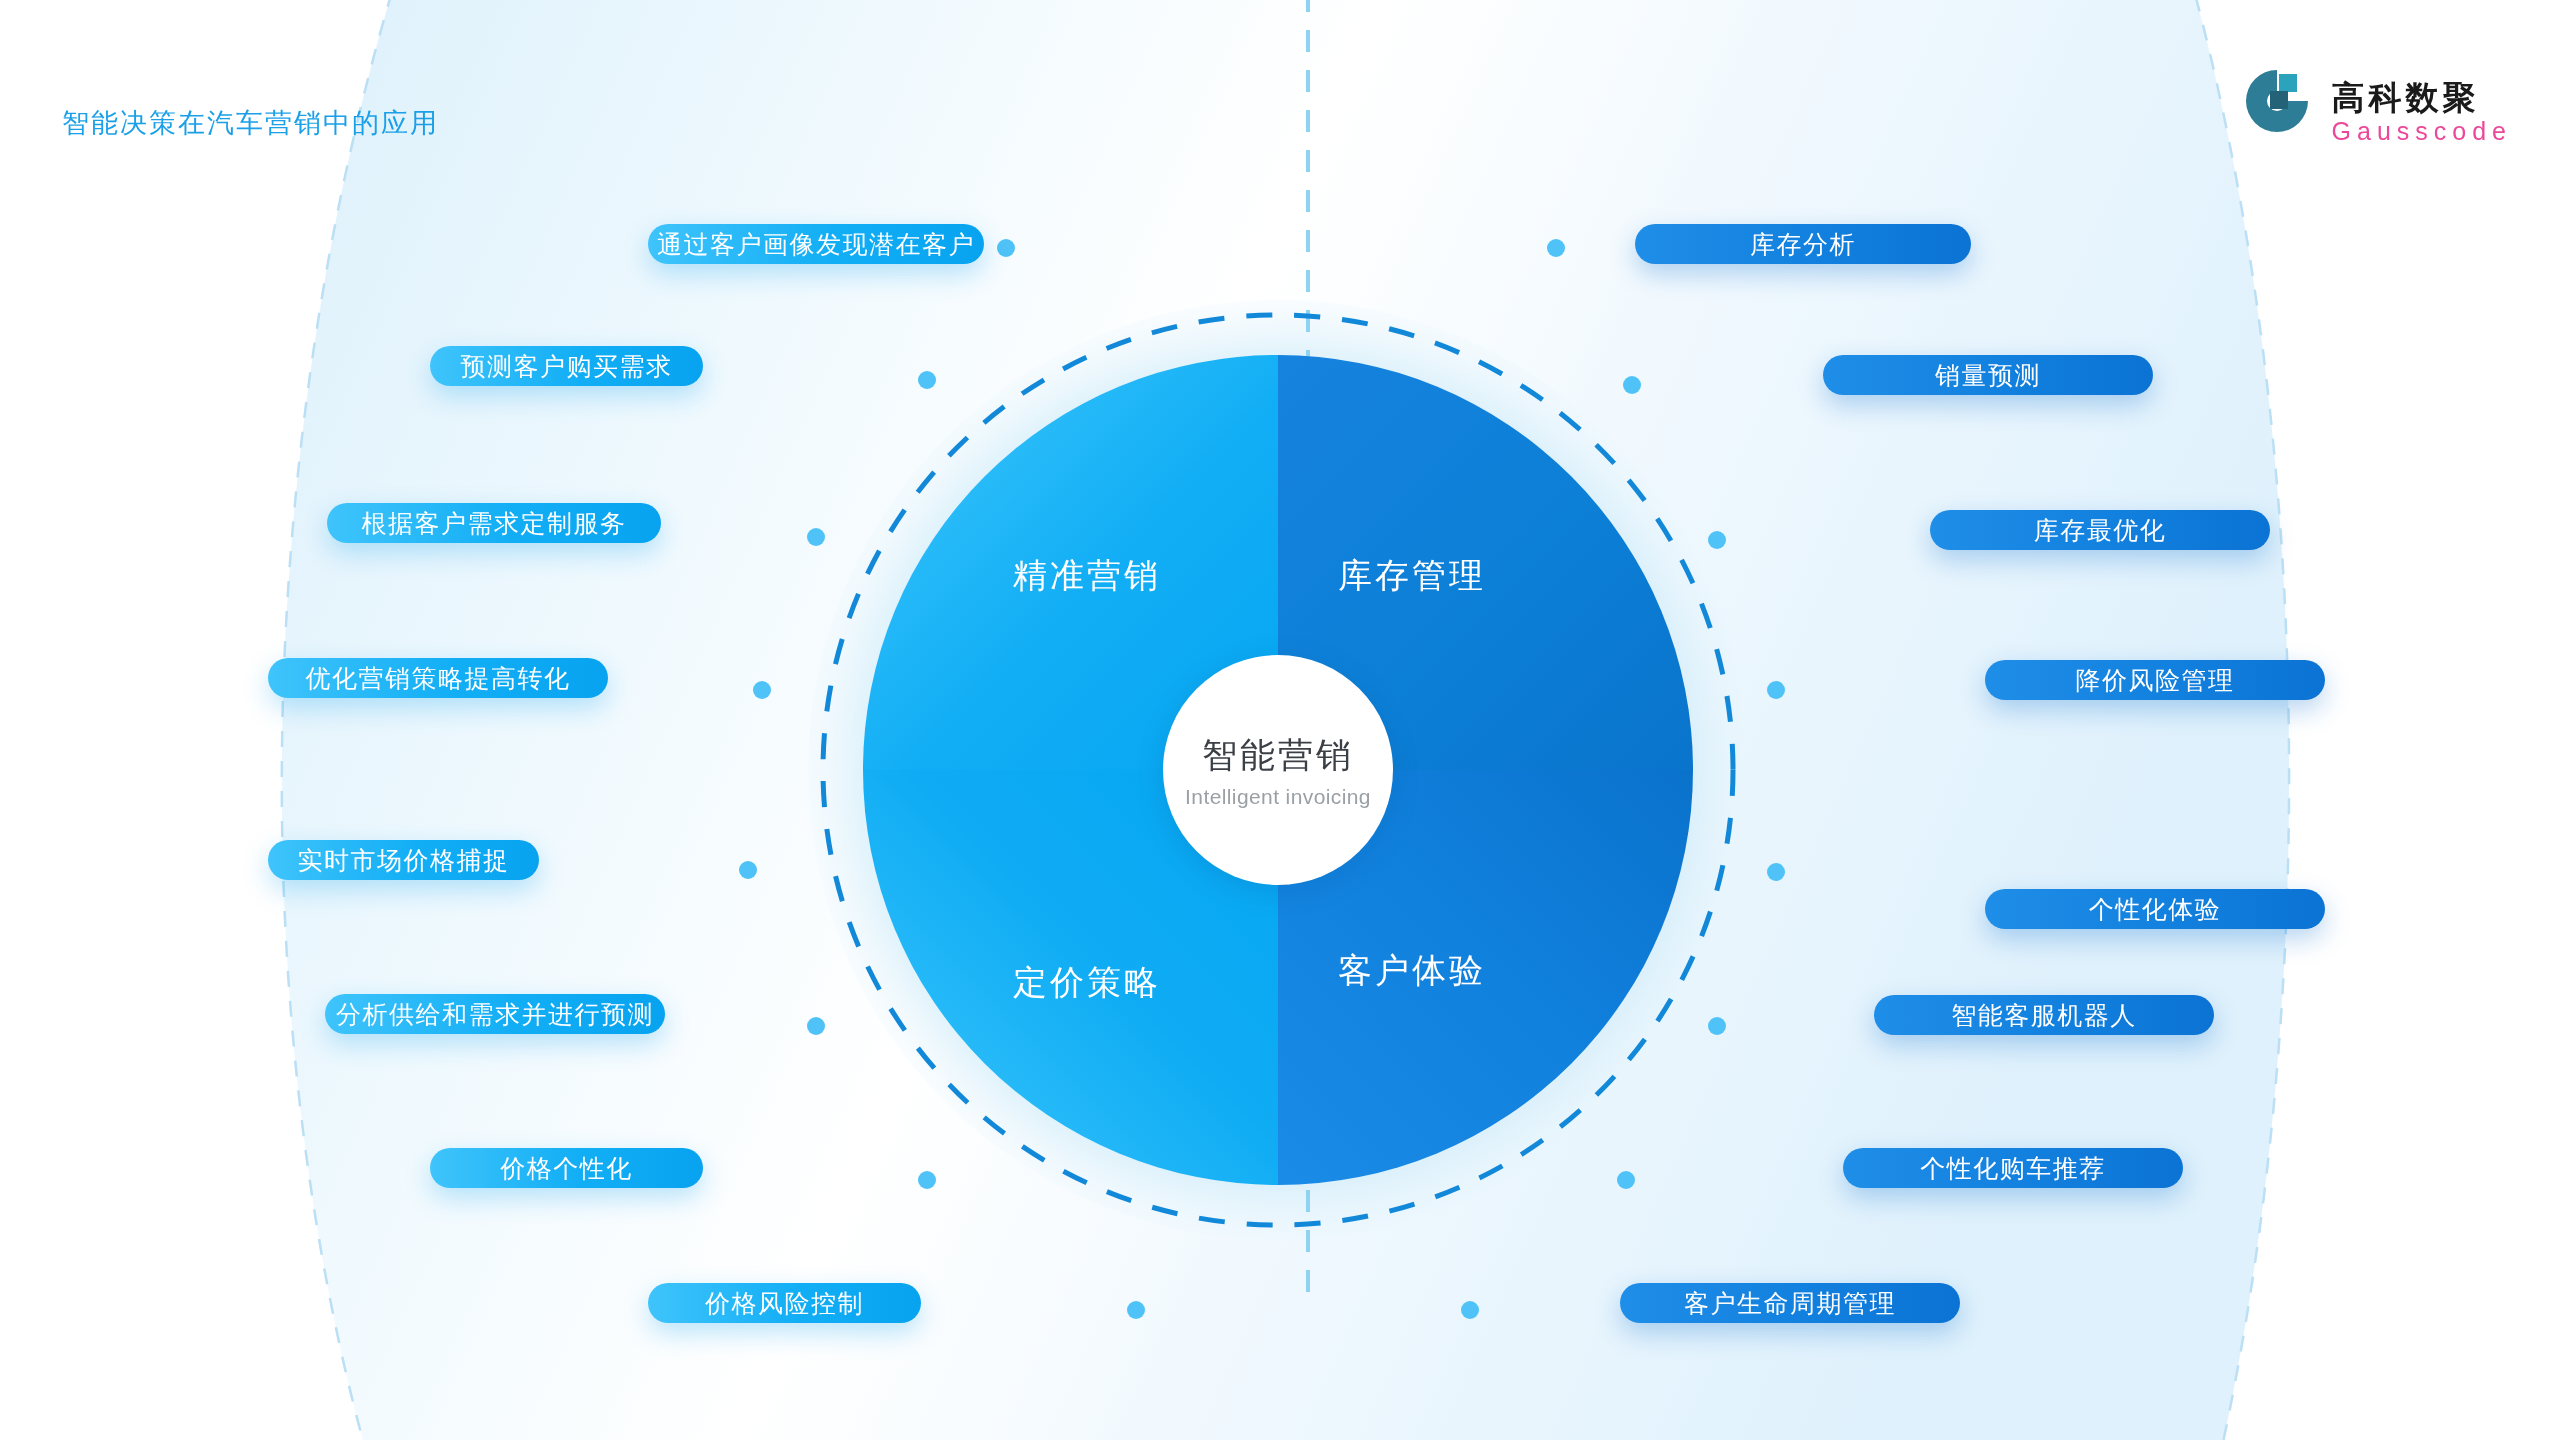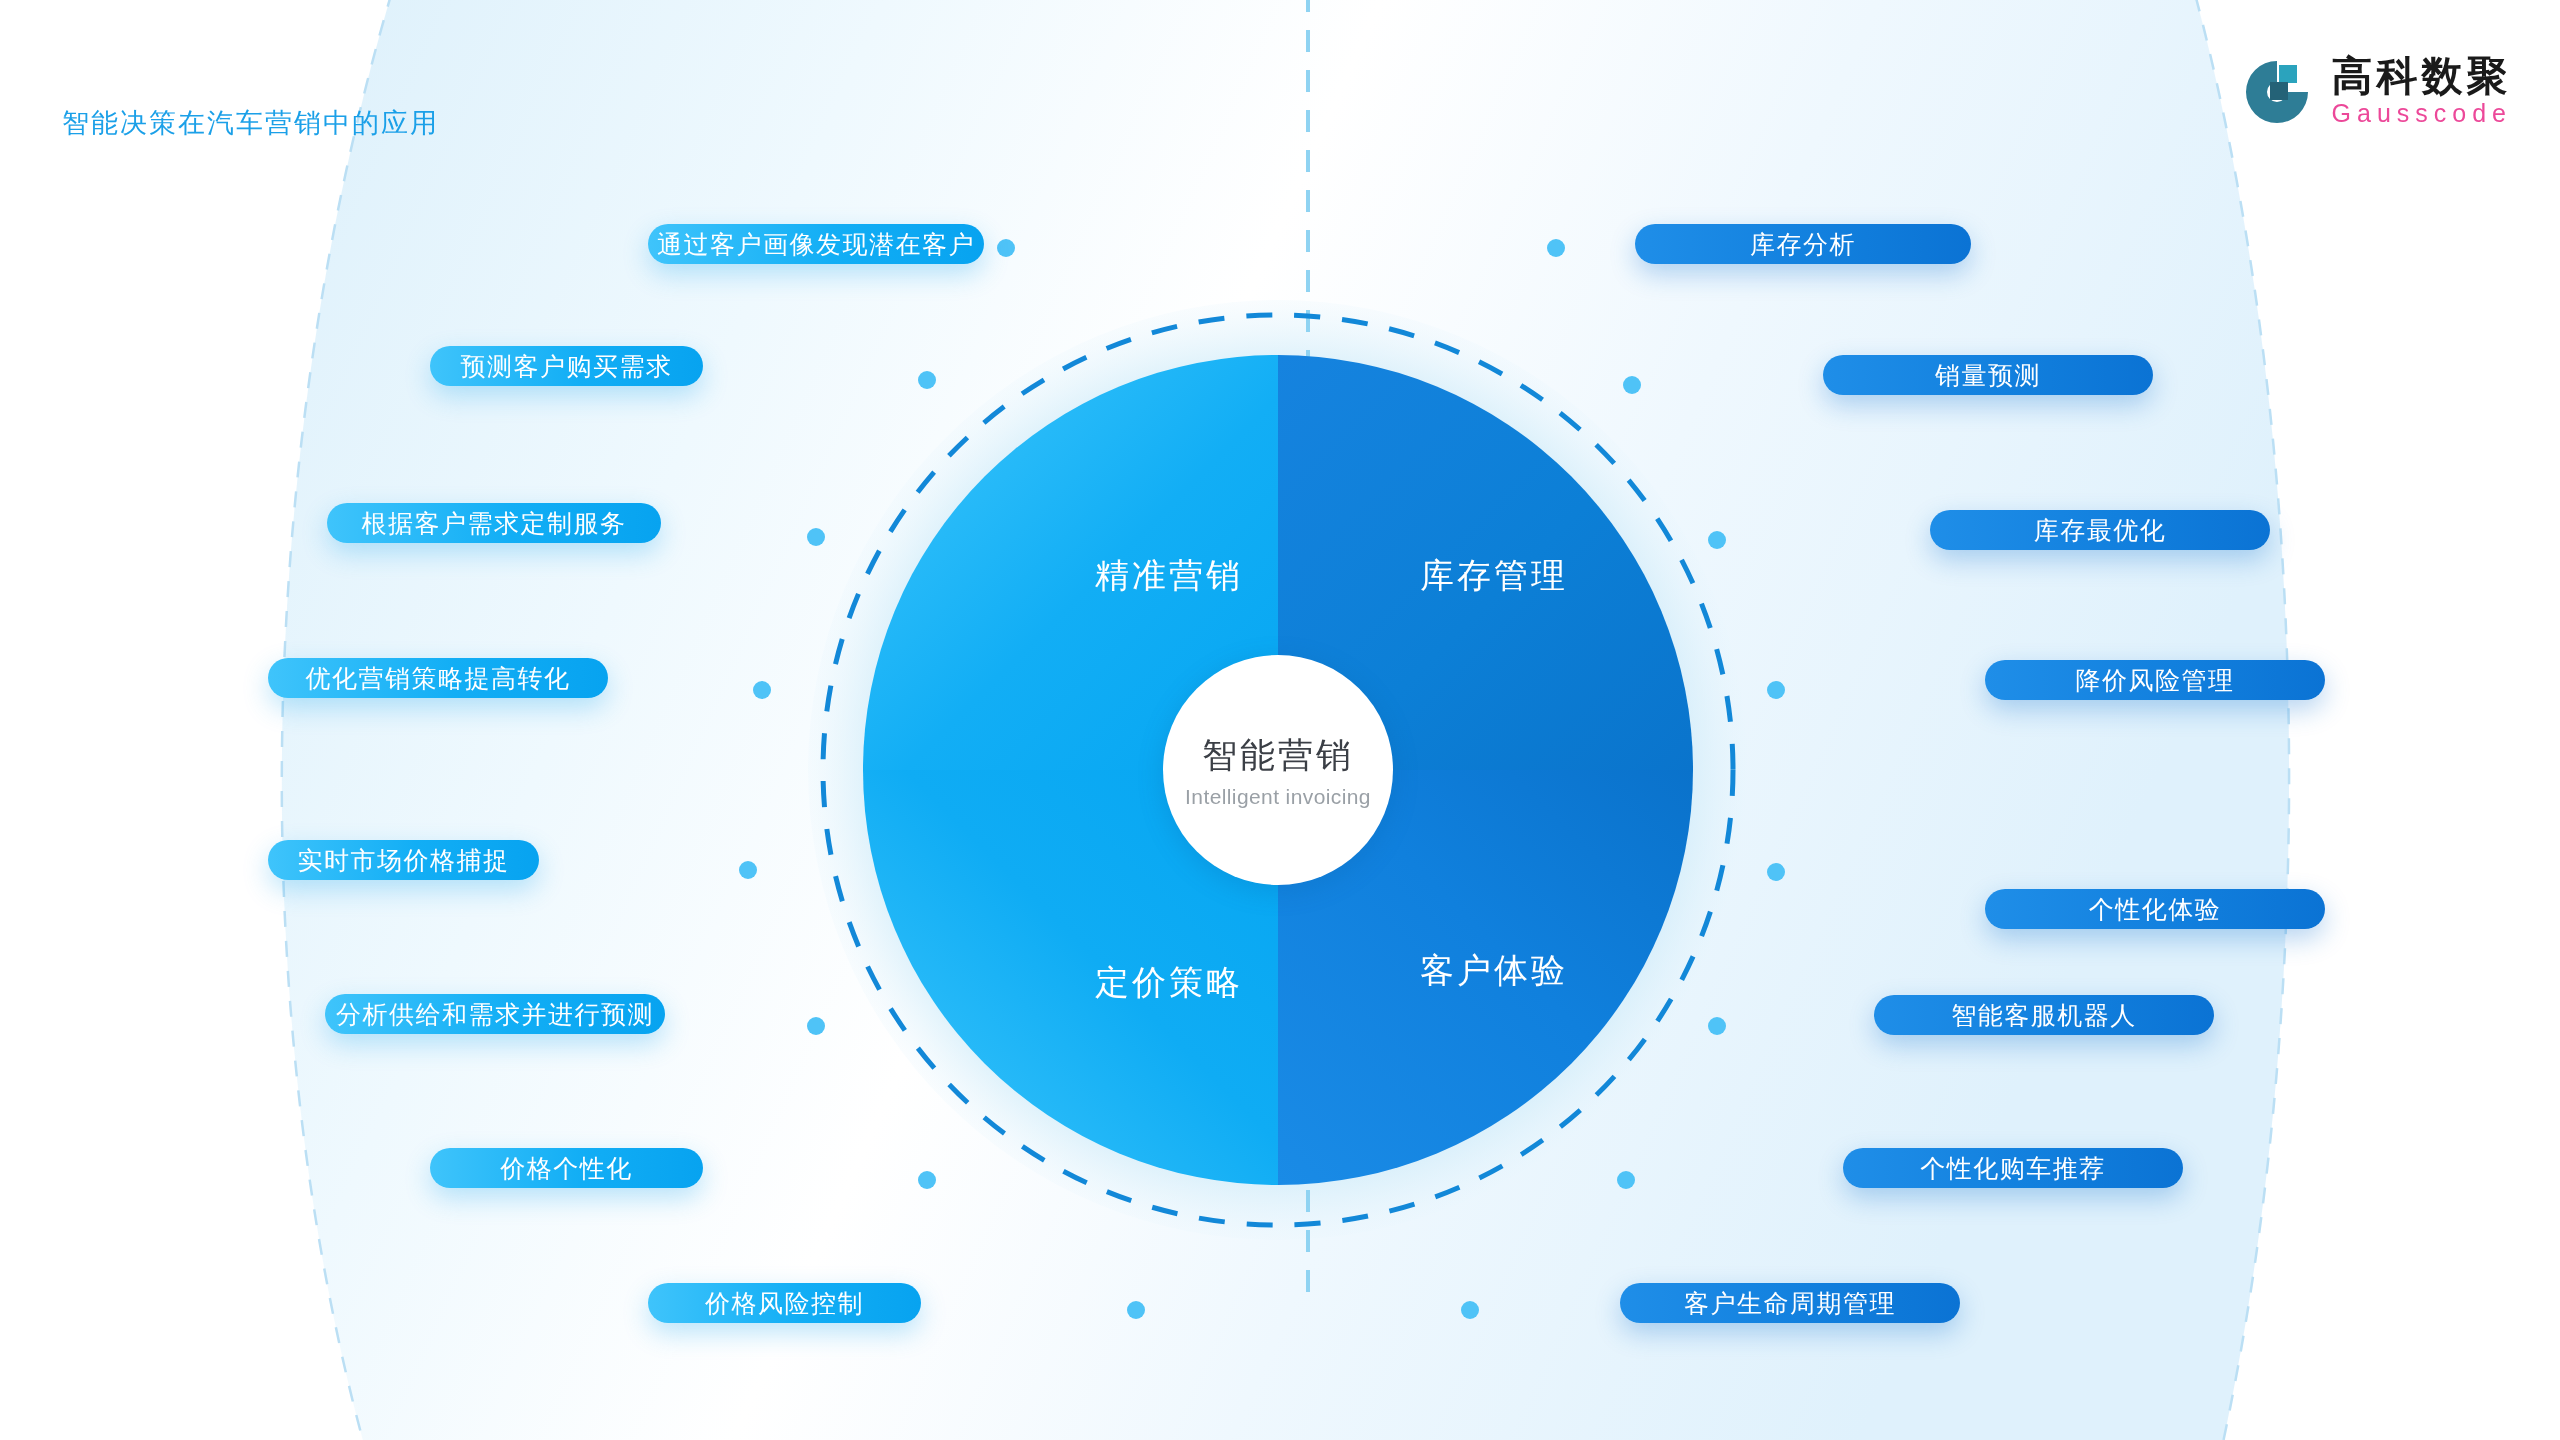--- a/index.html
+++ b/index.html
@@ -11,28 +11,28 @@
   
   .bg-lens { position:absolute; left:0; top:0; width:2560px; height:1440px; }
 
   
   .title { position:absolute; left:62px; top:105px; font-size:27px; letter-spacing:2px;
     color:#1BA0E8; font-weight:400; white-space:nowrap; }
 
   .logo { position:absolute; right:48px; top:55px; display:flex; align-items:center; gap:18px; }
   .logo-mark { width:74px; height:74px; position:relative; flex:none; }
   .logo-text { display:flex; flex-direction:column; justify-content:center; }
-  .logo-cn { font-size:41px; font-weight:700; color:#1a1a1a; letter-spacing:4px; line-height:1.05; white-space:nowrap; }
+  .logo-cn { font-size:33px; font-weight:700; color:#1a1a1a; letter-spacing:4px; line-height:1.05; white-space:nowrap;margin-top:26px; }
   .logo-en { font-size:25px; color:#ec4899; letter-spacing:6px; line-height:1.25; white-space:nowrap; }
 
   
   .wheel { position:absolute; left:863px; top:355px; width:830px; height:830px; }
 
   .quad-label { position:absolute; color:#ffffff; font-size:34px; letter-spacing:3px;
-    white-space:nowrap; text-align:right; }
+    white-space:nowrap; text-align:left; }
 
   .core { position:absolute; left:1163px; top:655px; width:230px; height:230px;
     border-radius:50%; background:#ffffff; display:flex; flex-direction:column;
     align-items:center; justify-content:center; gap:6px;
     box-shadow:0 6px 26px rgba(10,90,160,.22); }
   .core-cn { font-size:35px; color:#3b3f46; letter-spacing:3px; white-space:nowrap; }
   .core-en { font-size:21px; color:#9aa0a6; letter-spacing:.4px; white-space:nowrap; }
 
   
   .links { position:absolute; left:0; top:0; width:2560px; height:1440px; }

